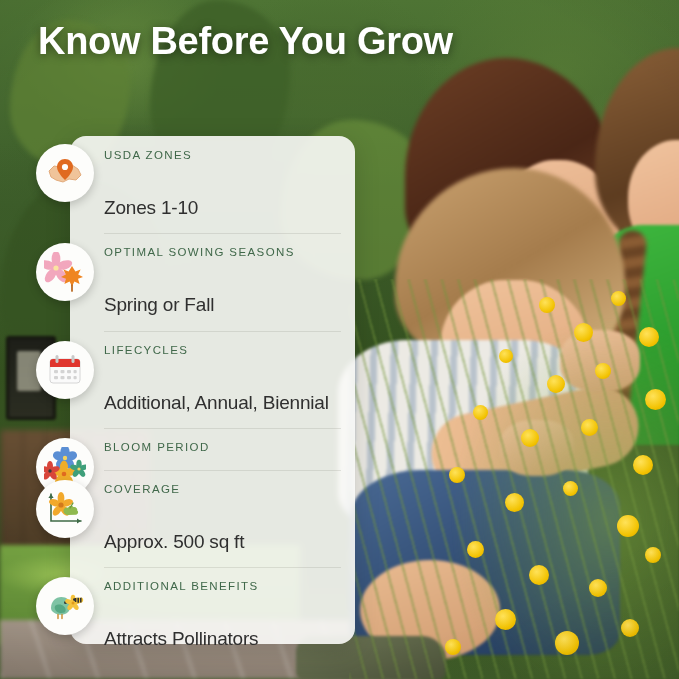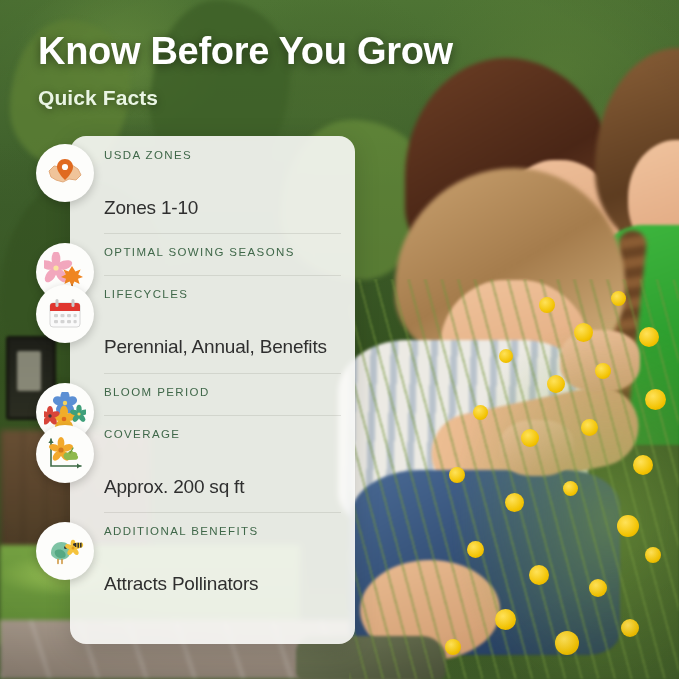--- a/index.html
+++ b/index.html
@@ -149,21 +149,21 @@
 
   
   .vignette{
     position:absolute;inset:0;
     background:radial-gradient(ellipse 110% 90% at 50% 45%,transparent 55%,rgba(0,0,0,.18) 100%);
     pointer-events:none;
   }
 
   
   .title{
-    position:absolute;left:38px;top:30px;
+    position:absolute;left:38px;top:20px;
     font-size:38px;font-weight:bold;color:#ffffff;letter-spacing:-.3px;
     text-shadow:0 2px 10px rgba(0,0,0,.45);white-space:nowrap;
   }
   .subtitle{
     position:absolute;left:38px;top:86px;
     font-size:21px;font-weight:bold;color:#e9f5e3;letter-spacing:.1px;
     text-shadow:0 2px 8px rgba(0,0,0,.4);white-space:nowrap;
   }
 
   
@@ -260,21 +260,20 @@
       <div class="bloom" style="left:146px;top:330px;width:21px;height:21px;"></div>
       <div class="bloom" style="left:206px;top:352px;width:24px;height:24px;"></div>
       <div class="bloom" style="left:272px;top:340px;width:18px;height:18px;"></div>
       <div class="bloom" style="left:96px;top:360px;width:16px;height:16px;"></div>
     </div>
 
     <div class="vignette"></div>
   </div>
 
   <div class="title">Know Before You Grow</div>
-  <div class="subtitle">Quick Facts</div>
 
   <div class="card"></div>
 
   <div class="rows">
 
     <div class="row">
       <div class="bubble" style="top:8px;">
         <svg width="40" height="40" viewBox="0 0 40 40">
           <path d="M4 18 L9 13 L15 14 L20 11 L27 12 L33 16 L36 22 L31 27 L24 26 L18 29 L11 27 L6 24 Z" fill="#f0c49a" stroke="#e2ab7c" stroke-width="1"></path>
           <path d="M20 6 c4.4 0 8 3.5 8 7.9 0 5.6-8 13.1-8 13.1S12 19.5 12 13.9C12 9.5 15.6 6 20 6 Z" fill="#e06a20"></path>
@@ -304,20 +303,23 @@
             <circle cx="0" cy="0" r="2.6" fill="#fbe3a0"></circle>
           </g>
           <g transform="translate(28,24)">
             <path d="M0 -10 L3.4 -4.6 L8.6 -6.4 L6.2 -1.4 L11 1 L6 2.8 L7.6 8 L2.4 5.4 L0 10.5 L-2.4 5.4 L-7.6 8 L-6 2.8 L-11 1 L-6.2 -1.4 L-8.6 -6.4 L-3.4 -4.6 Z" fill="#ef8521"></path>
             <path d="M0 9 L0 15" stroke="#b76218" stroke-width="1.7" stroke-linecap="round"></path>
           </g>
         </svg>
       </div>
       <div class="row-inner">
         <div class="label">Optimal Sowing Seasons</div>
+        <div class="value">
+          <span class="vline">Spring or Fall</span>
+        </div>
       </div>
     </div>
 
     <div class="row">
       <div class="divider"></div>
       <div class="bubble" style="top:10px;">
         <svg width="38" height="38" viewBox="0 0 38 38">
           <rect x="4" y="8" width="30" height="24" rx="3" fill="#fafafa" stroke="#d6d6d6" stroke-width="1"></rect>
           <path d="M4 11 a3 3 0 0 1 3-3 h24 a3 3 0 0 1 3 3 v5 H4 Z" fill="#e0362f"></path>
           <rect x="9.5" y="4" width="3" height="8" rx="1.5" fill="#c9c9c9"></rect>
@@ -330,21 +332,21 @@
             <rect x="8" y="25" width="4" height="3.2" rx="1"></rect>
             <rect x="14.5" y="25" width="4" height="3.2" rx="1"></rect>
             <rect x="21" y="25" width="4" height="3.2" rx="1"></rect>
             <rect x="27.5" y="25" width="3.2" height="3.2" rx="1"></rect>
           </g>
         </svg>
       </div>
       <div class="row-inner">
         <div class="label">Lifecycles</div>
         <div class="value">
-          <span class="vline">Perennial, Annual, Benefits</span>
+          <span class="vline">Additional, Annual, Biennial</span>
         </div>
       </div>
     </div>
 
     <div class="row">
       <div class="divider"></div>
       <div class="bubble" style="top:10px;">
         <svg width="42" height="40" viewBox="0 0 42 40">
           <g transform="translate(21,11)">
             <g fill="#5b8fd4">
@@ -410,21 +412,21 @@
             </g>
             <circle cx="0" cy="0" r="2.6" fill="#d2791c"></circle>
           </g>
           <path d="M24 26 c-3 0 -5 -2.4 -4.4 -5 c.5 -2.2 2.8 -3 4.4 -2.2 c.8 -2.4 4 -2.8 5.4 -.8 c2.4 -.6 4.4 1.4 3.8 3.6 c1.6 1.2 1 3.8 -1.2 4.2 Z" fill="#8fb94e"></path>
           <path d="M26 19 l3 -5" stroke="#6d9b3c" stroke-width="1.4" stroke-linecap="round" fill="none"></path>
         </svg>
       </div>
       <div class="row-inner">
         <div class="label">Coverage</div>
         <div class="value">
-          <span class="vline">Approx. 200 sq ft</span>
+          <span class="vline">Approx. 500 sq ft</span>
         </div>
       </div>
     </div>
 
     <div class="row">
       <div class="divider"></div>
       <div class="bubble" style="top:10px;">
         <svg width="42" height="40" viewBox="0 0 42 40">
           <path d="M7 22 c0 -6.4 4.6 -11 10.4 -11 c5.4 0 8.6 3.4 9.2 7.6 c.4 3 -.8 6.4 -3.6 8.4 c-2.6 1.8 -6 2.2 -9 1.4 C10.4 27.4 7 25.4 7 22 Z" fill="#7ec3a4"></path>
           <path d="M11 20 c2.6 -2 6.4 -2 9 .4 c1.8 1.6 2.2 4 1 5.8 c-2.6 1.2 -6 1 -8.4 -.8 C11 23.8 10.2 21.8 11 20 Z" fill="#55a883"></path>

